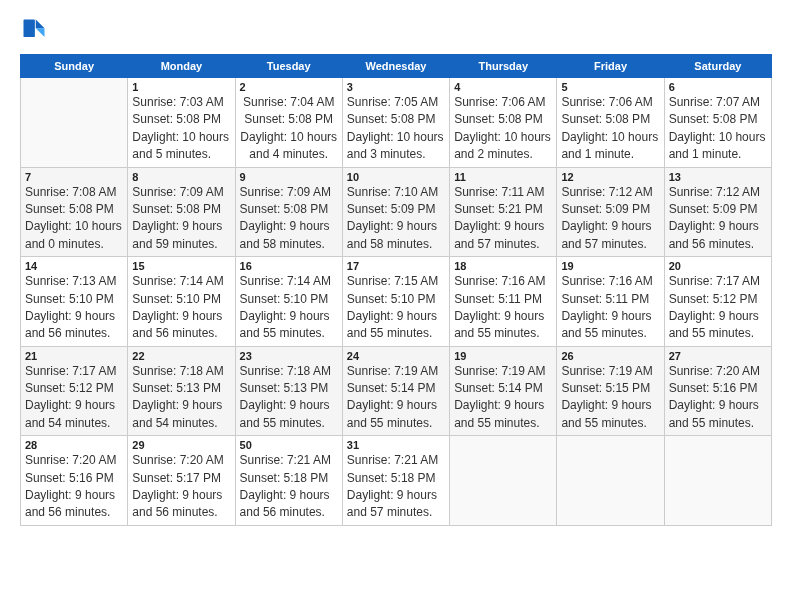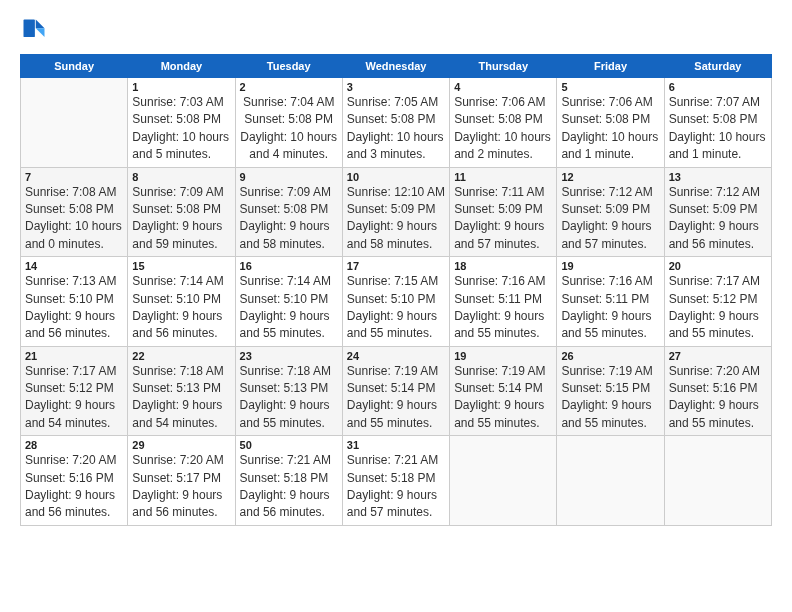--- a/index.html
+++ b/index.html
@@ -190,29 +190,29 @@
           </td>
           <td class="row-shade">
             <span class="day-number">9</span>
             <div class="day-info" style="white-space: pre-line;">Sunrise: 7:09 AM
 Sunset: 5:08 PM
 Daylight: 9 hours
 and 58 minutes.</div>
           </td>
           <td class="row-shade">
             <span class="day-number">10</span>
-            <div class="day-info" style="white-space: pre-line;">Sunrise: 12:10 AM
+            <div class="day-info" style="white-space: pre-line;">Sunrise: 7:10 AM
 Sunset: 5:09 PM
 Daylight: 9 hours
 and 58 minutes.</div>
           </td>
           <td class="row-shade">
             <span class="day-number">11</span>
             <div class="day-info" style="white-space: pre-line;">Sunrise: 7:11 AM
-Sunset: 5:09 PM
+Sunset: 5:21 PM
 Daylight: 9 hours
 and 57 minutes.</div>
           </td>
           <td class="row-shade">
             <span class="day-number">12</span>
             <div class="day-info" style="white-space: pre-line;">Sunrise: 7:12 AM
 Sunset: 5:09 PM
 Daylight: 9 hours
 and 57 minutes.</div>
           </td>

